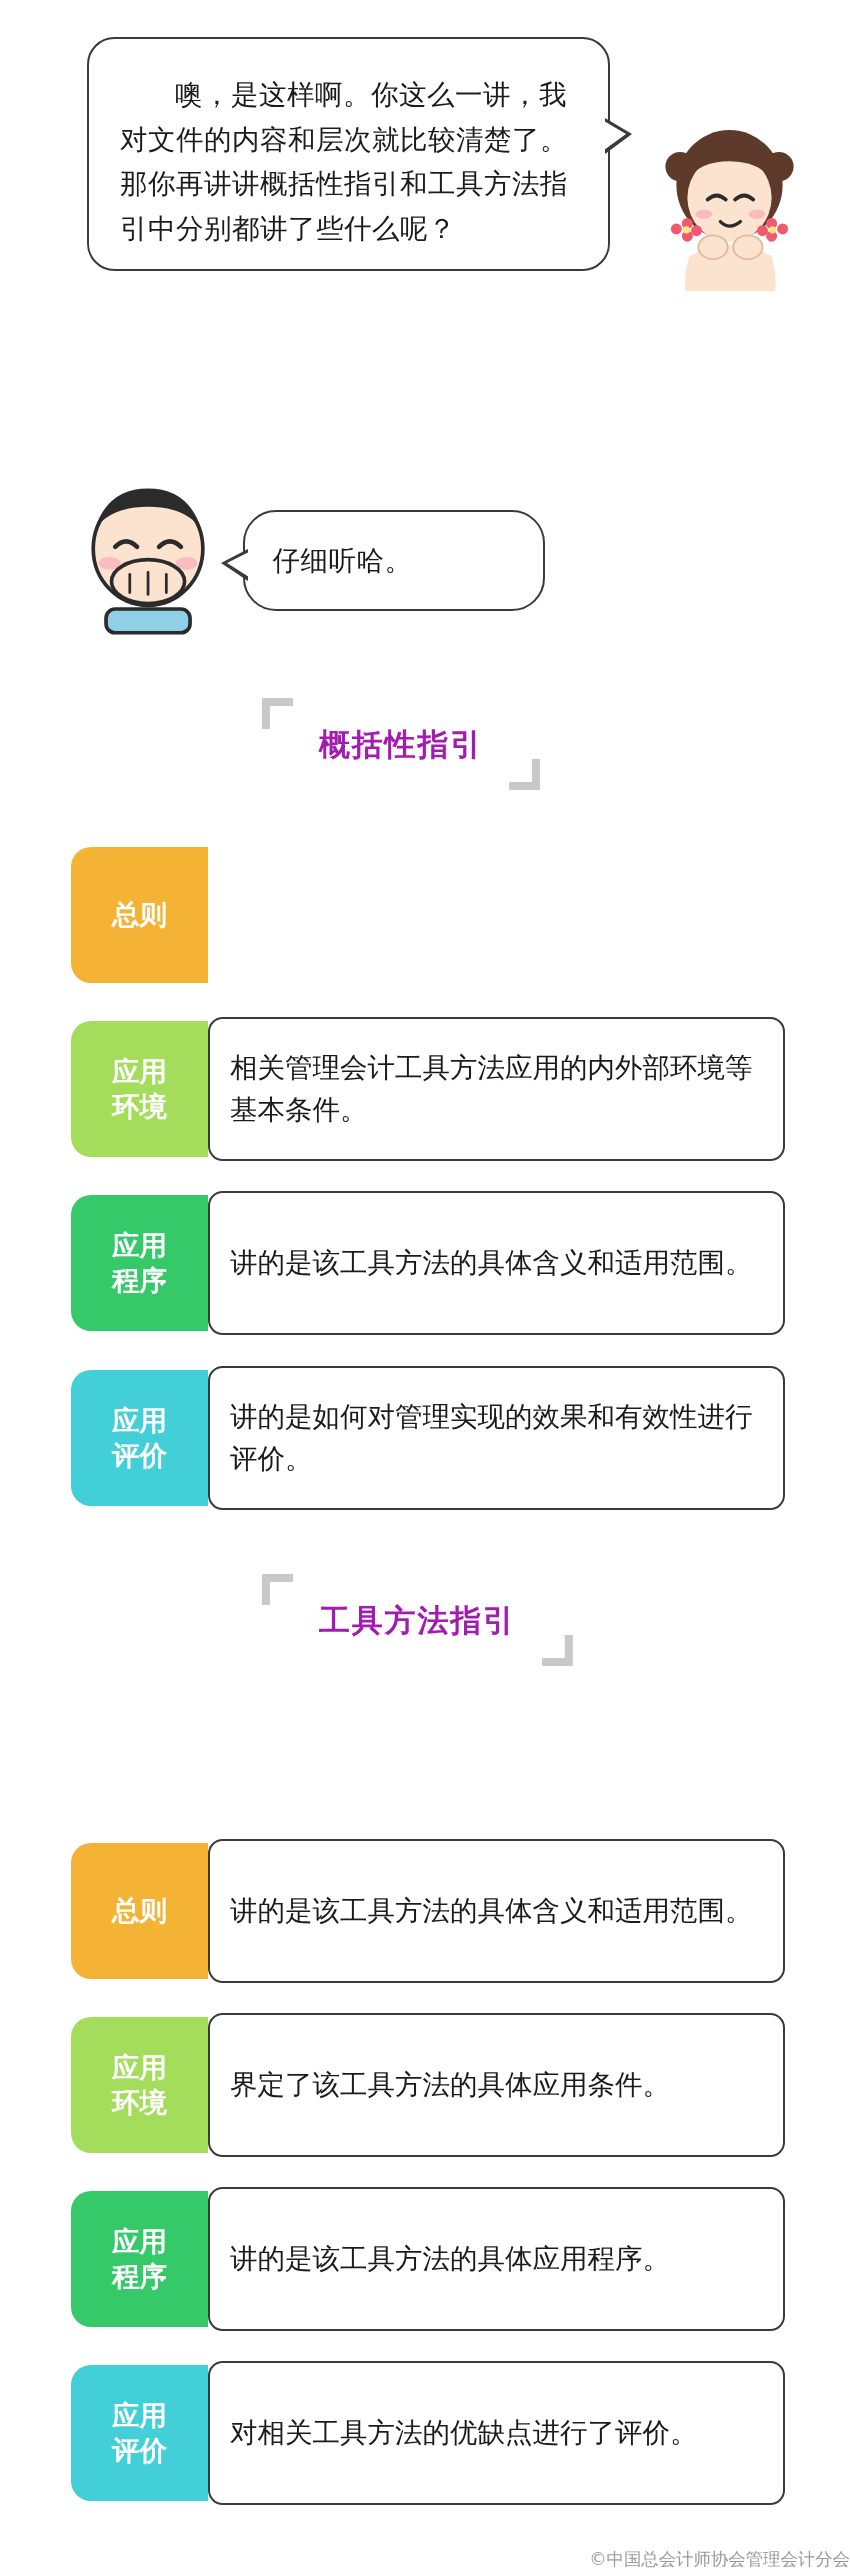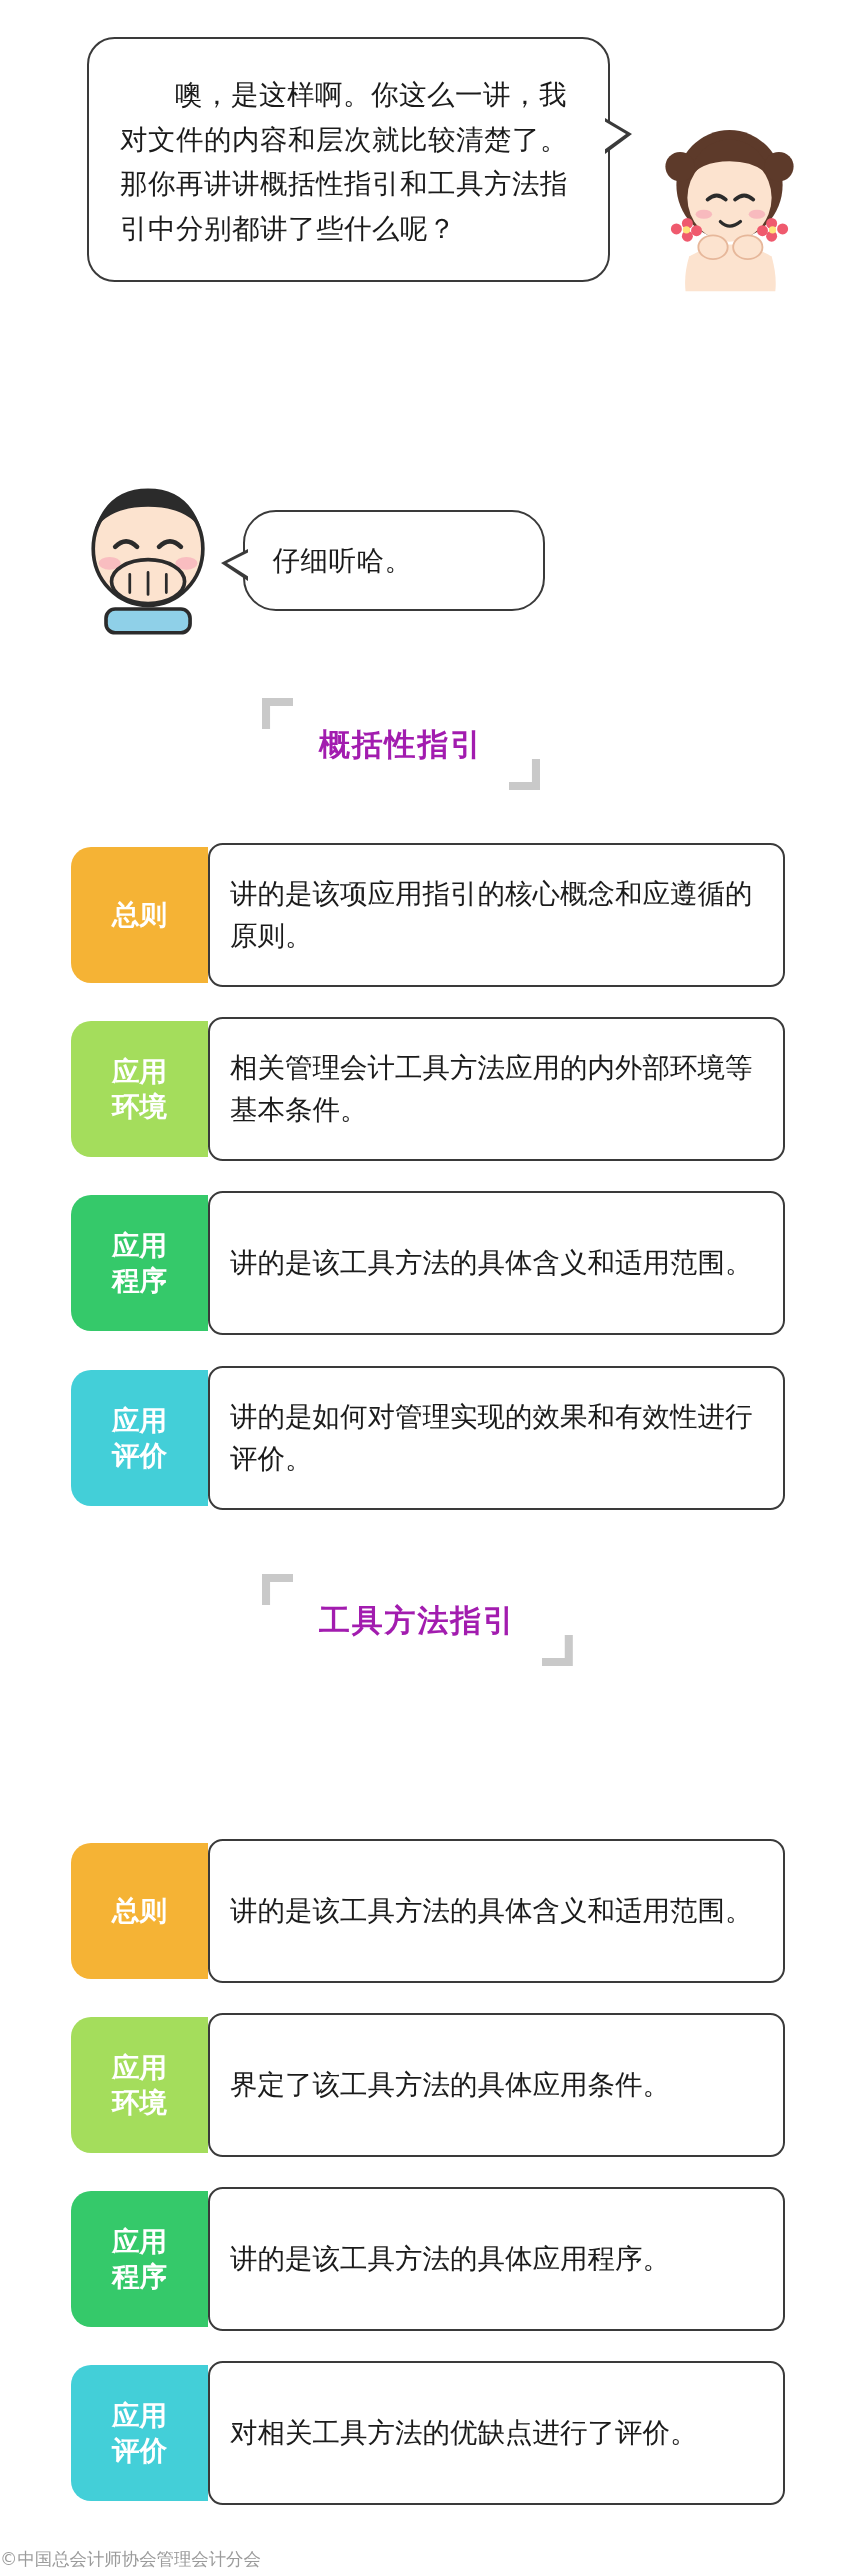--- a/index.html
+++ b/index.html
@@ -35,21 +35,21 @@
     color: #1b1b1b;
     font-family: "DejaVu Sans", "Liberation Sans", sans-serif;
   }
 
   
   #bubble-1 {
     position: absolute;
     left: 87px;
     top: 37px;
     width: 523px;
-    padding: 33px 31px 30px 31px;
+    padding: 33px 31px 19px 31px;
   }
   #bubble-1 .tail-out {
     position: absolute;
     right: -24px;
     top: 79px;
     width: 0; height: 0;
     border-top: 16.5px solid transparent;
     border-bottom: 20px solid transparent;
     border-left: 27.5px solid #3a3a3a;
   }
@@ -174,21 +174,21 @@
     font-family: "DejaVu Sans", "Liberation Sans", sans-serif;
   }
   .card .body p { margin: 0; }
 
   
   #footer {
     position: absolute;
     left: 0;
     bottom: 5.5px;
     width: 850px;
-    text-align: left;
+    text-align: right;
     font-size: 17.4px;
     color: #9b9b9b;
     font-family: "DejaVu Sans", "Liberation Sans", sans-serif;
     margin-top: 32px;
   }
 </style>
 </head>
 <body>
 
 <div class="page">
@@ -263,23 +263,20 @@
   </div>
 
   <div class="section-heading" id="heading-1">
     <span class="bracket-l"></span>
     <span>概括性指引</span>
     <span class="bracket-r"></span>
   </div>
 
   <div class="card" style="top: 847px;">
     <div class="tag" style="background:#f5b335;">总则</div>
-    <div class="body">
-        <p>讲的是该项应用指引的核心概念和应遵循的原则。</p>
-      </div>
   </div>
 
   <div class="card" style="top: 1021px;">
     <div class="tag" style="background:#a4dd5c; white-space:pre-line;">应用
 环境</div>
     <div class="body">
         <p>相关管理会计工具方法应用的内外部环境等基本条件。</p>
       </div>
   </div>
 

